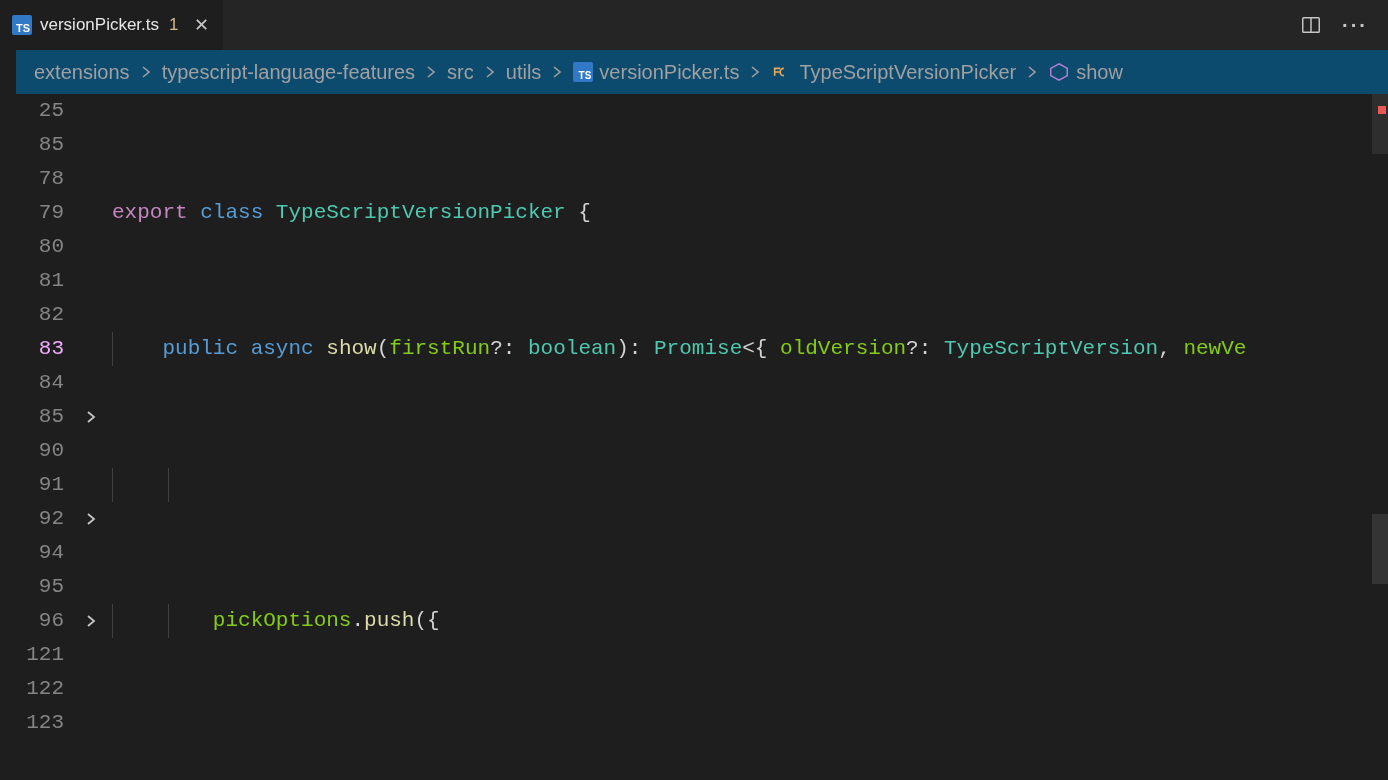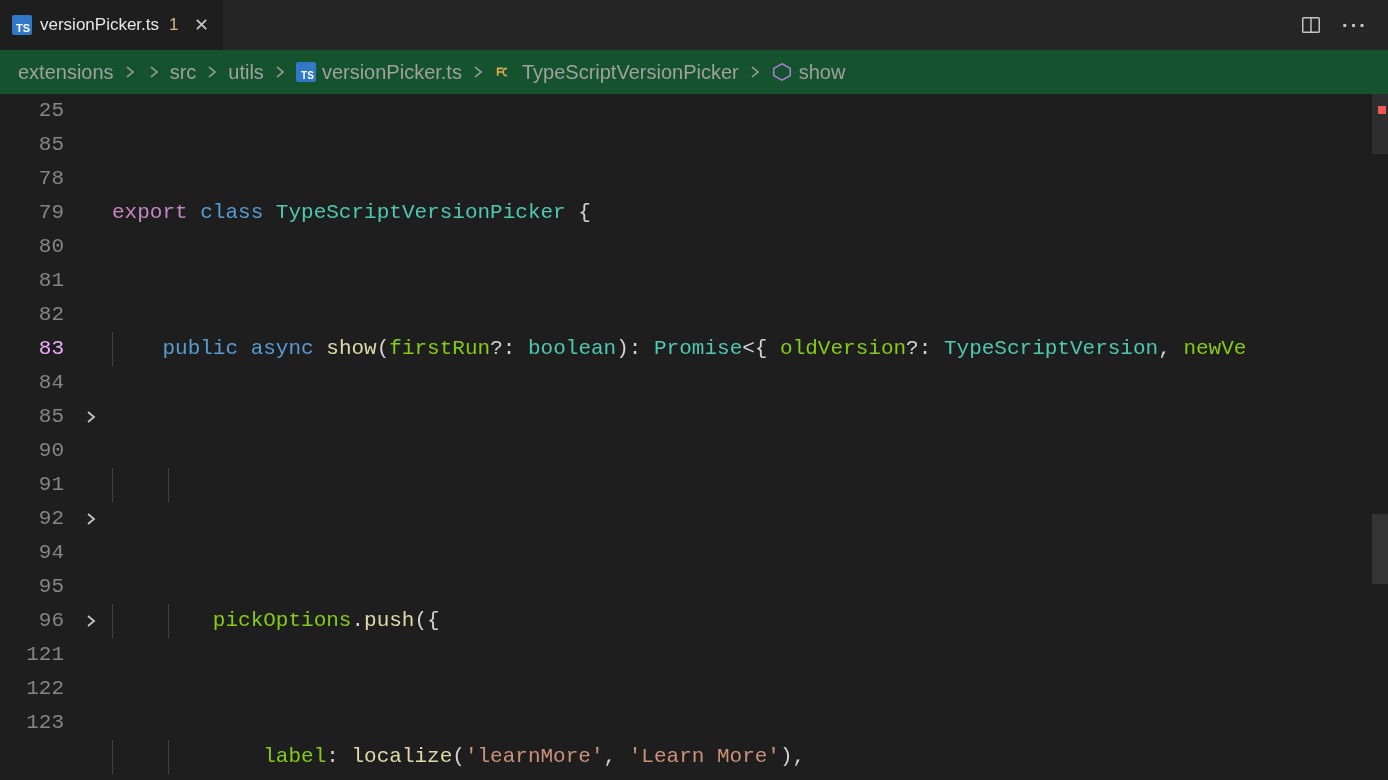--- a/index.html
+++ b/index.html
@@ -59,21 +59,22 @@
 
   
   .breadcrumbs {
     height: 44px;
     display: flex;
     align-items: center;
     padding: 0 18px;
     gap: 8px;
     color: #a0a0a0;
     font-size: 20px;
-    background: #14532d;
+    background: #0c4a6e;
+    margin-left: 16px;
   }
   .crumb { display:flex; align-items:center; gap:6px; }
   .crumb-sep {
     color: #a0a0a0;
     display:inline-flex;
   }
   .crumb-sep svg { width:16px; height:16px; }
   .bc-ts-icon {
     width: 20px; height: 20px;
     background: #3178c6;
@@ -170,20 +171,23 @@
 </div>
 
 <div class="breadcrumbs">
   <span class="crumb">
       <span>extensions</span>
     </span>
   <span class="crumb-sep">
       <svg viewBox="0 0 16 16">
         <path d="M5 3 l6 5 -6 5" fill="none" stroke="#a0a0a0" stroke-width="1.6"></path>
       </svg>
+    </span>
+  <span class="crumb">
+      <span>typescript-language-features</span>
     </span>
   <span class="crumb-sep">
       <svg viewBox="0 0 16 16">
         <path d="M5 3 l6 5 -6 5" fill="none" stroke="#a0a0a0" stroke-width="1.6"></path>
       </svg>
     </span>
   <span class="crumb">
       <span>src</span>
     </span>
   <span class="crumb-sep">
@@ -293,21 +297,20 @@
   <div class="code">
     
     <div class="code-line"><span class="kw2">export</span> <span class="kw">class</span> <span class="cls">TypeScriptVersionPicker</span> <span class="pun">{</span></div>
     
     <div class="code-line"><span class="indent-guide ig1"></span>    <span class="kw">public</span> <span class="kw">async</span> <span class="fn">show</span><span class="pun">(</span><span class="var">firstRun</span><span class="pun">?:</span> <span class="cls">boolean</span><span class="pun">):</span> <span class="cls">Promise</span><span class="pun">&lt;{</span> <span class="var">oldVersion</span><span class="pun">?:</span> <span class="cls">TypeScriptVersion</span><span class="pun">,</span> <span class="var">newVe</span></div>
     
     <div class="code-line"><span class="indent-guide ig1"></span><span class="indent-guide ig2"></span></div>
     
     <div class="code-line"><span class="indent-guide ig1"></span><span class="indent-guide ig2"></span>        <span class="var">pickOptions</span><span class="pun">.</span><span class="fn">push</span><span class="pun">({</span></div>
     
-    <div class="code-line"><span class="indent-guide ig1"></span><span class="indent-guide ig2"></span>            <span class="var">label</span><span class="pun">: </span><span class="fn">localize</span><span class="pun">(</span><span class="str">'learnMore'</span><span class="pun">, </span><span class="str">'Learn More'</span><span class="pun">),</span></div>
     
     
     
     
     
     
     
     
     
     

